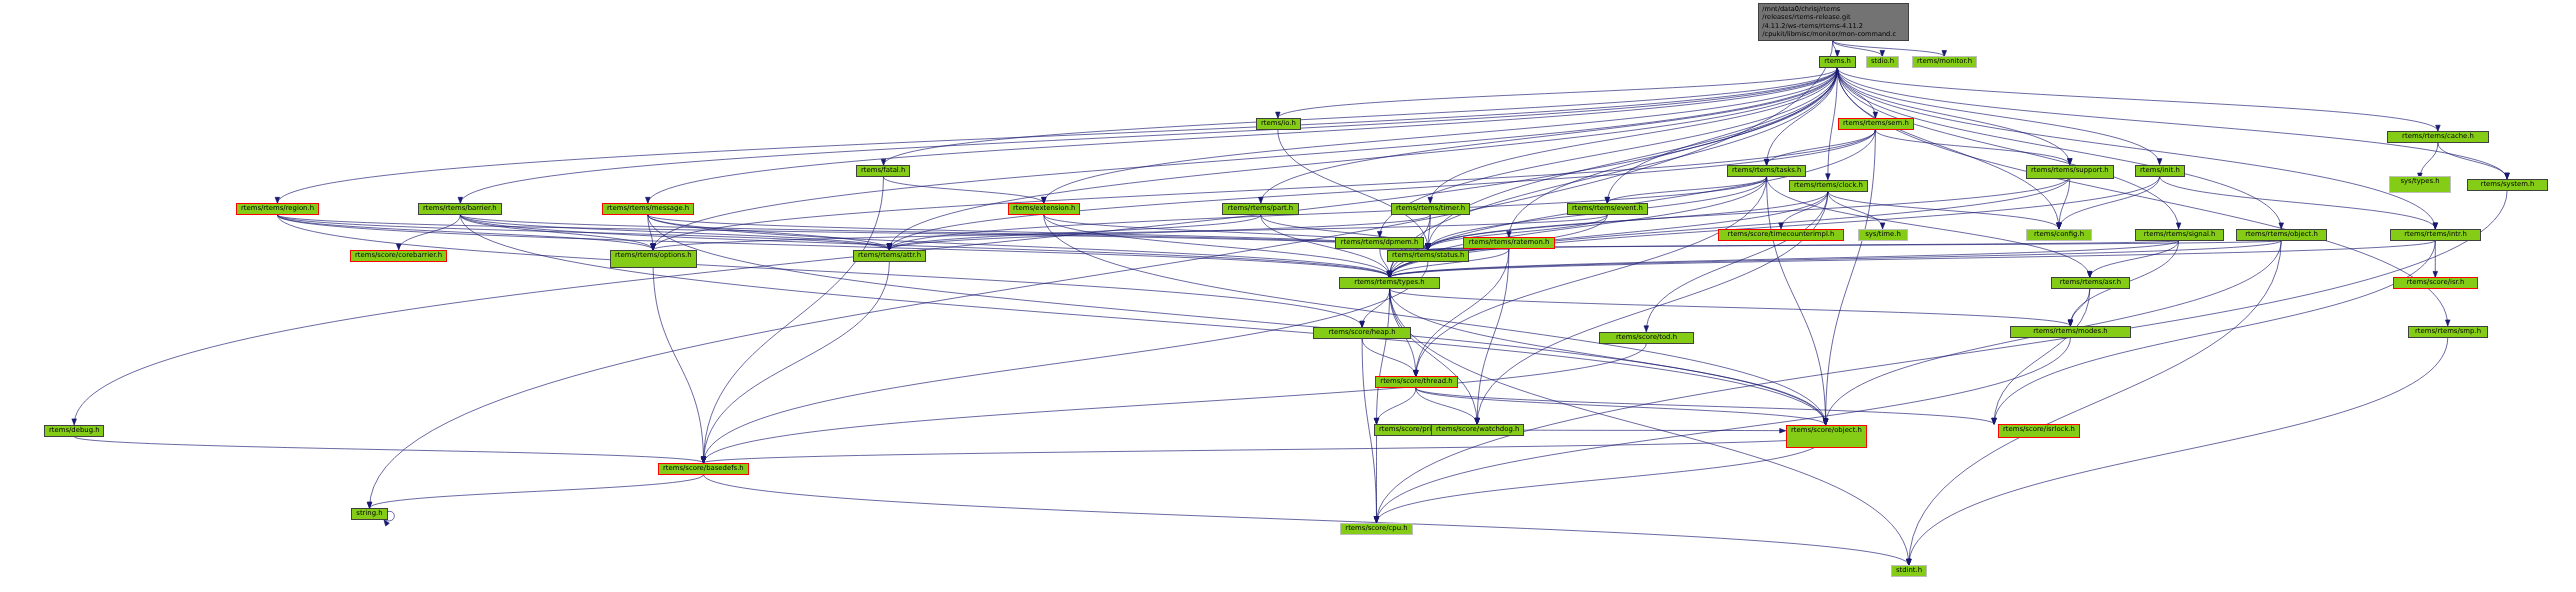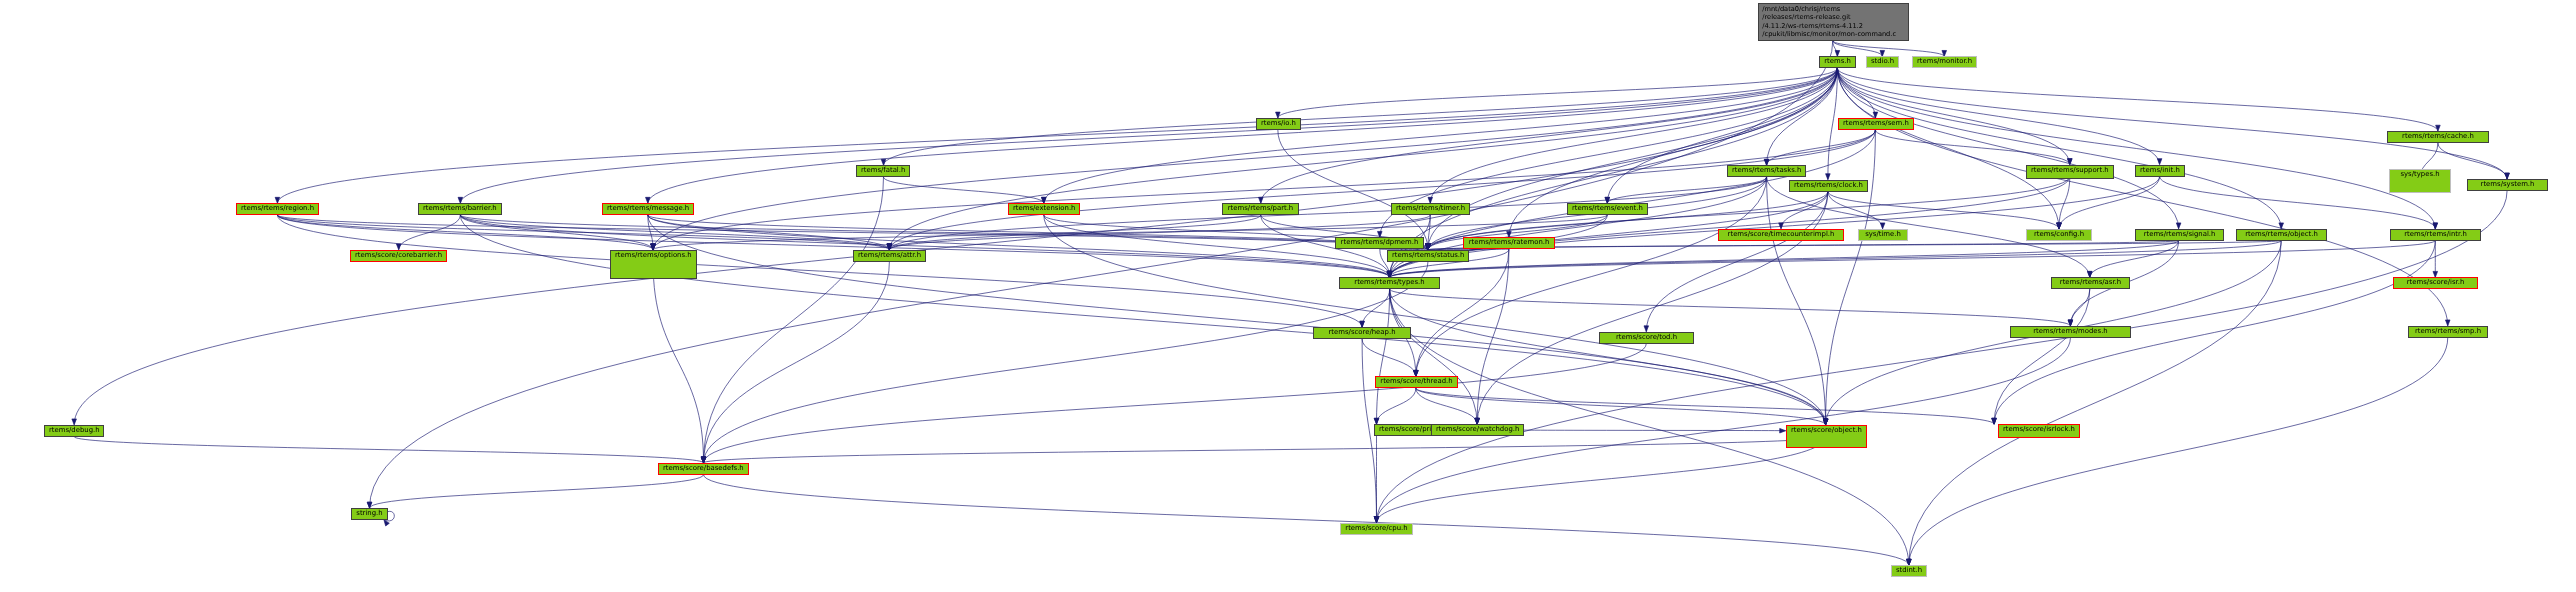--- a/index.html
+++ b/index.html
@@ -303,40 +303,40 @@
       <div class="node ext" style="left: 1866px; top: 56px; min-width: 27.5px; height: 11.8px; padding: 1.3px 3.9px;"><span style="white-space: pre;">stdio.h</span></div>
       <div class="node ext" style="left: 1912px; top: 56px; min-width: 49px; height: 11.8px; padding: 1.3px 3.9px;"><span style="white-space: pre;">rtems/monitor.h</span></div>
       <div class="node" style="left: 351px; top: 508px; min-width: 37px; height: 11.8px; padding: 1.3px 3.9px;"><span style="white-space: pre;">string.h</span></div>
       <div class="node" style="left: 1256px; top: 118px; min-width: 33px; height: 11.8px; padding: 1.3px 3.9px;"><span style="white-space: pre;">rtems/io.h</span></div>
       <div class="node red" style="left: 1838px; top: 118px; min-width: 74px; height: 11.8px; padding: 1.3px 3.9px;"><span style="white-space: pre;">rtems/rtems/sem.h</span></div>
       <div class="node" style="left: 856px; top: 165px; min-width: 42px; height: 11.8px; padding: 1.3px 3.9px;"><span style="white-space: pre;">rtems/fatal.h</span></div>
       <div class="node" style="left: 1727px; top: 165px; min-width: 77px; height: 11.8px; padding: 1.3px 3.9px;"><span style="white-space: pre;">rtems/rtems/tasks.h</span></div>
       <div class="node" style="left: 2026px; top: 165px; min-width: 64px; height: 14px; padding: 1.3px 3.9px;"><span style="white-space: pre;">rtems/rtems/support.h</span></div>
       <div class="node" style="left: 2135px; top: 165px; min-width: 37px; height: 11.8px; padding: 1.3px 3.9px;"><span style="white-space: pre;">rtems/init.h</span></div>
       <div class="node" style="left: 2387px; top: 131px; min-width: 102px; height: 11.8px; padding: 1.3px 3.9px;"><span style="white-space: pre;">rtems/rtems/cache.h</span></div>
-      <div class="node ext" style="left: 2389px; top: 169px; min-width: 62px; height: 24px; padding: 1.3px 3.9px;"><span style="white-space: pre;">sys/types.h</span></div>
+      <div class="node ext" style="left: 2389px; top: 176px; min-width: 62px; height: 17px; padding: 1.3px 3.9px;"><span style="white-space: pre;">sys/types.h</span></div>
       <div class="node" style="left: 2467px; top: 179px; min-width: 81px; height: 11.8px; padding: 1.3px 3.9px;"><span style="white-space: pre;">rtems/system.h</span></div>
       <div class="node" style="left: 1789px; top: 180px; min-width: 58px; height: 11.8px; padding: 1.3px 3.9px;"><span style="white-space: pre;">rtems/rtems/clock.h</span></div>
       <div class="node ext" style="left: 2026px; top: 229px; min-width: 66px; height: 11.8px; padding: 1.3px 3.9px;"><span style="white-space: pre;">rtems/config.h</span></div>
       <div class="node red" style="left: 236px; top: 203px; min-width: 79px; height: 11.8px; padding: 1.3px 3.9px;"><span style="white-space: pre;">rtems/rtems/region.h</span></div>
       <div class="node" style="left: 418px; top: 203px; min-width: 83px; height: 11.8px; padding: 1.3px 3.9px;"><span style="white-space: pre;">rtems/rtems/barrier.h</span></div>
       <div class="node red" style="left: 602px; top: 203px; min-width: 91px; height: 11.8px; padding: 1.3px 3.9px;"><span style="white-space: pre;">rtems/rtems/message.h</span></div>
       <div class="node red" style="left: 1008px; top: 203px; min-width: 71px; height: 11.8px; padding: 1.3px 3.9px;"><span style="white-space: pre;">rtems/extension.h</span></div>
       <div class="node" style="left: 1222px; top: 203px; min-width: 77px; height: 11.8px; padding: 1.3px 3.9px;"><span style="white-space: pre;">rtems/rtems/part.h</span></div>
       <div class="node" style="left: 1391px; top: 203px; min-width: 79px; height: 11.8px; padding: 1.3px 3.9px;"><span style="white-space: pre;">rtems/rtems/timer.h</span></div>
       <div class="node" style="left: 1567px; top: 203px; min-width: 79px; height: 11.8px; padding: 1.3px 3.9px;"><span style="white-space: pre;">rtems/rtems/event.h</span></div>
       <div class="node" style="left: 1335px; top: 237px; min-width: 89px; height: 11.8px; padding: 1.3px 3.9px;"><span style="white-space: pre;">rtems/rtems/dpmem.h</span></div>
       <div class="node red" style="left: 1463px; top: 237px; min-width: 92px; height: 11.8px; padding: 1.3px 3.9px;"><span style="white-space: pre;">rtems/rtems/ratemon.h</span></div>
       <div class="node red" style="left: 1718px; top: 229px; min-width: 126px; height: 11.8px; padding: 1.3px 3.9px;"><span style="white-space: pre;">rtems/score/timecounterimpl.h</span></div>
       <div class="node ext" style="left: 1858px; top: 229px; min-width: 50px; height: 11.8px; padding: 1.3px 3.9px;"><span style="white-space: pre;">sys/time.h</span></div>
       <div class="node" style="left: 2135px; top: 229px; min-width: 89px; height: 11.8px; padding: 1.3px 3.9px;"><span style="white-space: pre;">rtems/rtems/signal.h</span></div>
       <div class="node" style="left: 2236px; top: 229px; min-width: 91px; height: 11.8px; padding: 1.3px 3.9px;"><span style="white-space: pre;">rtems/rtems/object.h</span></div>
       <div class="node" style="left: 2390px; top: 229px; min-width: 91px; height: 11.8px; padding: 1.3px 3.9px;"><span style="white-space: pre;">rtems/rtems/intr.h</span></div>
       <div class="node red" style="left: 350px; top: 250px; min-width: 95px; height: 11.8px; padding: 1.3px 3.9px;"><span style="white-space: pre;">rtems/score/corebarrier.h</span></div>
-      <div class="node" style="left: 610px; top: 250px; min-width: 85px; height: 29px; padding: 1.3px 3.9px;"><span style="white-space: pre;">rtems/rtems/options.h</span></div>
+      <div class="node" style="left: 610px; top: 250px; min-width: 85px; height: 18px; padding: 1.3px 3.9px;"><span style="white-space: pre;">rtems/rtems/options.h</span></div>
       <div class="node" style="left: 853px; top: 250px; min-width: 71px; height: 11.8px; padding: 1.3px 3.9px;"><span style="white-space: pre;">rtems/rtems/attr.h</span></div>
       <div class="node" style="left: 1387px; top: 250px; min-width: 82px; height: 11.8px; padding: 1.3px 3.9px;"><span style="white-space: pre;">rtems/rtems/status.h</span></div>
       <div class="node" style="left: 1339px; top: 277px; min-width: 101px; height: 11.8px; padding: 1.3px 3.9px;"><span style="white-space: pre;">rtems/rtems/types.h</span></div>
       <div class="node" style="left: 2051px; top: 277px; min-width: 79px; height: 11.8px; padding: 1.3px 3.9px;"><span style="white-space: pre;">rtems/rtems/asr.h</span></div>
       <div class="node red" style="left: 2393px; top: 277px; min-width: 85px; height: 11.8px; padding: 1.3px 3.9px;"><span style="white-space: pre;">rtems/score/isr.h</span></div>
       <div class="node" style="left: 1313px; top: 327px; min-width: 98px; height: 11.8px; padding: 1.3px 3.9px;"><span style="white-space: pre;">rtems/score/heap.h</span></div>
       <div class="node" style="left: 2010px; top: 326px; min-width: 121px; height: 11.8px; padding: 1.3px 3.9px;"><span style="white-space: pre;">rtems/rtems/modes.h</span></div>
       <div class="node" style="left: 2408px; top: 326px; min-width: 80px; height: 11.8px; padding: 1.3px 3.9px;"><span style="white-space: pre; margin-top: 28px;">rtems/rtems/smp.h</span></div>
       <div class="node" style="left: 1599px; top: 332px; min-width: 95px; height: 11.8px; padding: 1.3px 3.9px;"><span style="white-space: pre;">rtems/score/tod.h</span></div>
       <div class="node red" style="left: 1375px; top: 376px; min-width: 83px; height: 11.8px; padding: 1.3px 3.9px;"><span style="white-space: pre;">rtems/score/thread.h</span></div>

